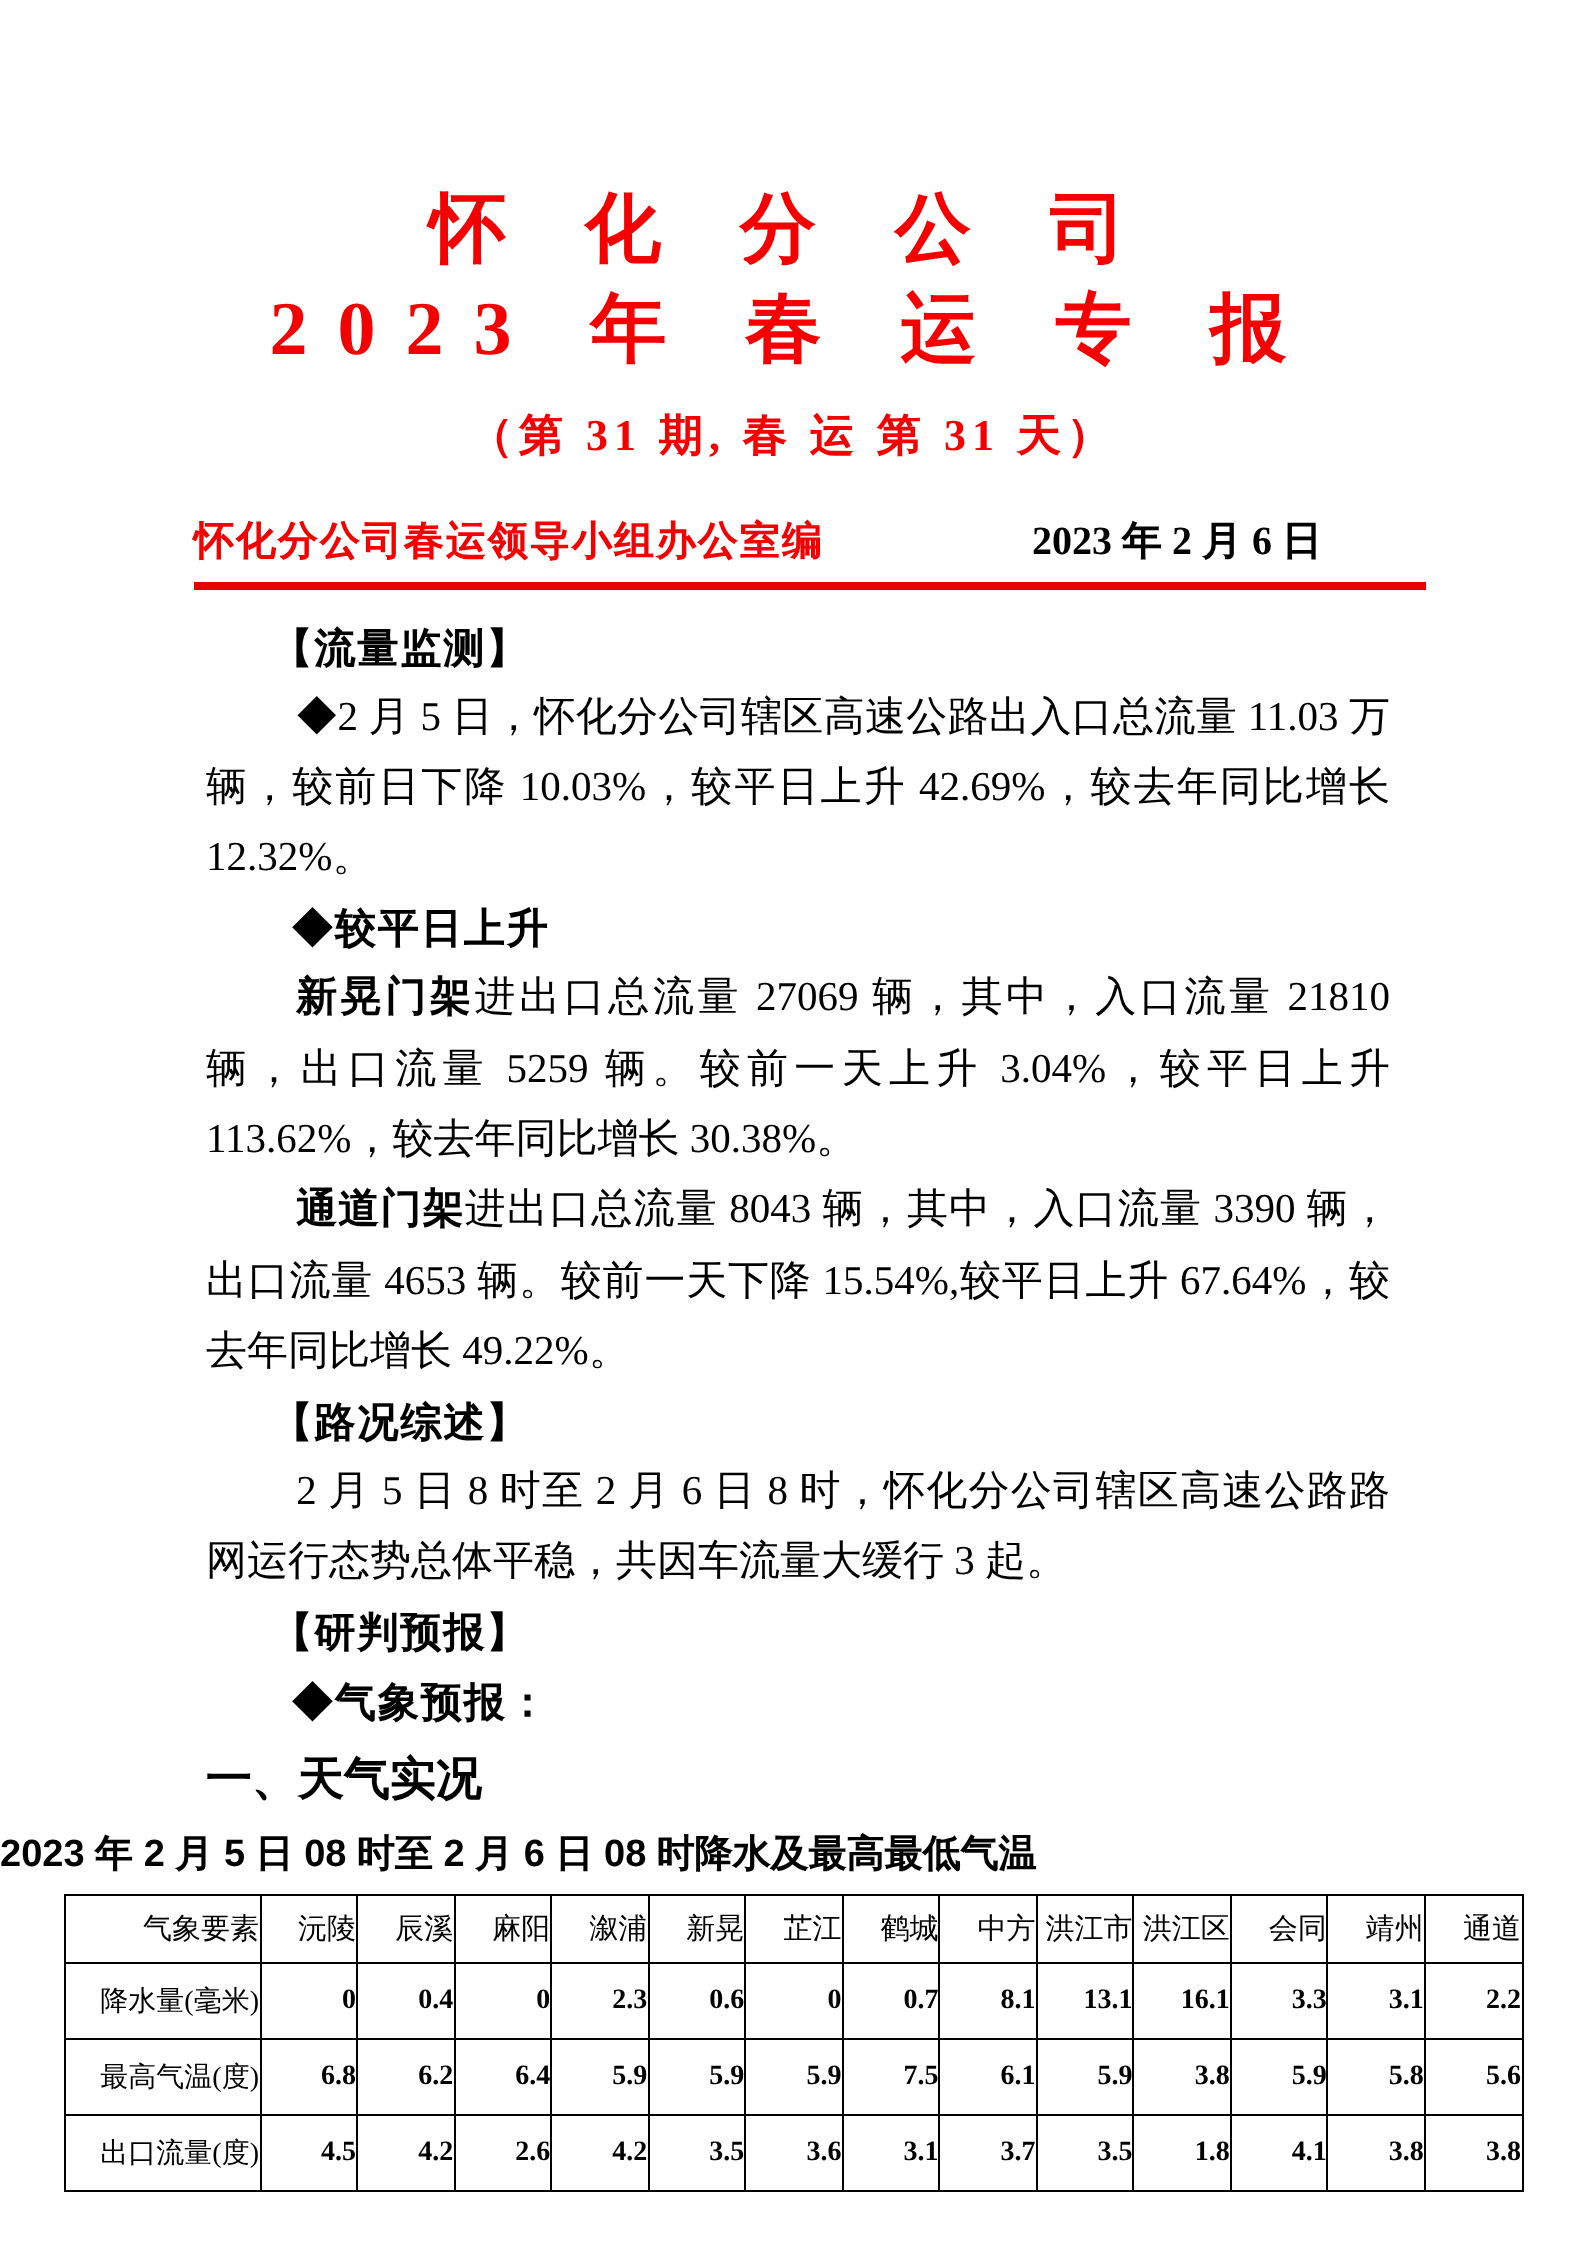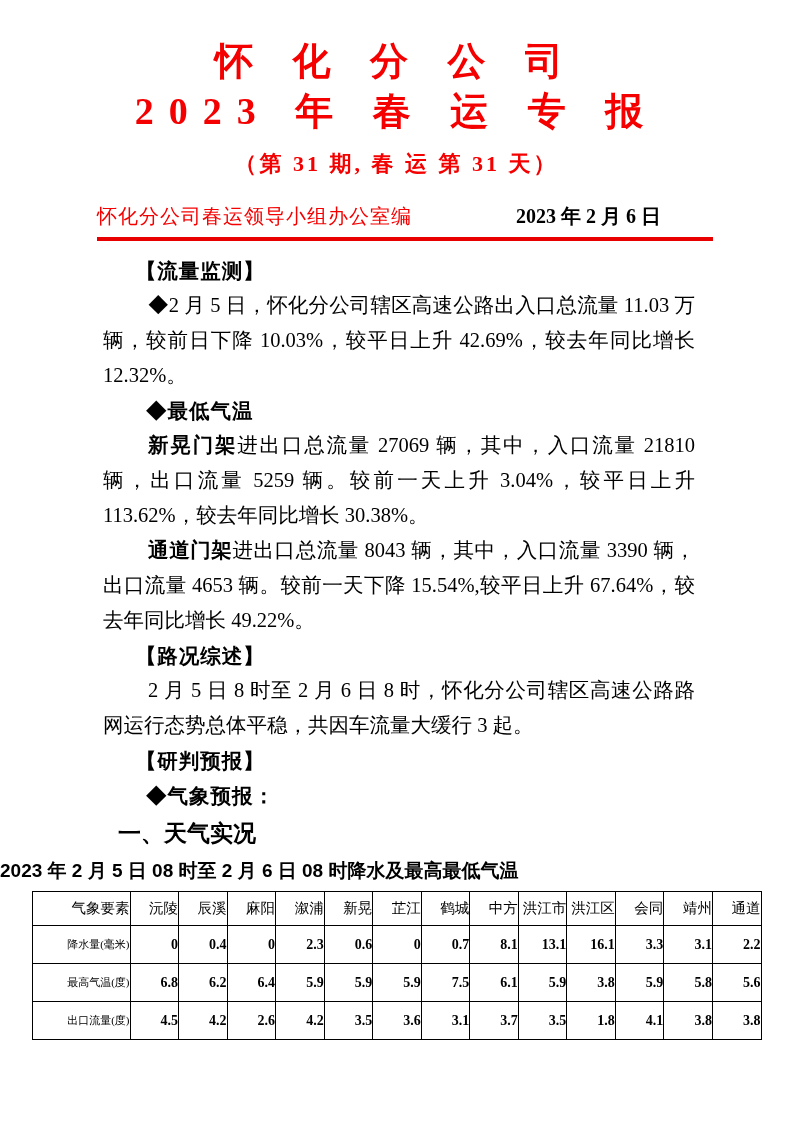--- a/index.html
+++ b/index.html
@@ -3,79 +3,79 @@
 <meta charset="utf-8">
 <style>
   html, body { margin:0; padding:0; }
   body {
     width:793px; height:1122px; background:#ffffff; overflow:hidden;
     font-family:"Liberation Serif", serif; color:#000;
   }
   .page { width:793px; height:1122px; position:relative; box-sizing:border-box; }
 
   
-  .titles { padding-top:36px; text-align:center; }
+  .titles { padding-top:90px; text-align:center; }
   .title-line {
     font-size:38px; font-weight:bold; color:#f40000;
     letter-spacing:15px; line-height:1.32; white-space:nowrap;
   }
   .issue-line {
     font-size:22px; font-weight:bold; color:#f40000;
     letter-spacing:3px; margin-top:13px;
   }
 
   
   .masthead {
     margin:24px 80px 0 97px;
     display:flex; justify-content:space-between; align-items:baseline;
     border-bottom:4px solid #e80000; padding-bottom:7px;
   }
   .masthead .editor {
-    color:#f40000; font-weight:normal; font-size:20px;
+    color:#f40000; font-weight:bold; font-size:20px;
     font-family:"Liberation Sans", sans-serif; letter-spacing:1px;
   }
   .masthead .date { color:#000000; font-weight:bold; font-size:20px; margin-right:52px; }
 
   
   .body-text {
     margin:12px 98px 0 103px;
     font-size:20.5px; line-height:35px; text-align:justify;
   }
   .sec-h {
     font-weight:bold; text-indent:1.6em;
     font-family:"Liberation Sans", sans-serif; letter-spacing:1px;
   }
   .sub-h {
     font-weight:bold; text-indent:2.1em;
     font-family:"Liberation Sans", sans-serif; letter-spacing:1px;
   }
   .para { margin:0; text-indent:2.2em; }
-  .para .lead { font-weight:bold; }
+  .para .lead { font-weight:bold;font-family:Liberation Mono, monospace; }
   .h-number {
     font-weight:bold; font-size:23px; line-height:40px;
-    margin-left:15px; font-family:"Liberation Sans", sans-serif;
+    font-family:"Liberation Sans", sans-serif;
   }
 
   
   .tbl-caption {
     text-align:left; font-weight:bold; font-size:19px; margin-top:5px;
     font-family:"Liberation Sans", sans-serif;
   }
   table.weather {
     width:730px; margin:7px auto 0; border-collapse:collapse;
     table-layout:fixed; font-size:14px;
   }
   table.weather th, table.weather td {
     border:1px solid #000; text-align:right; vertical-align:middle;
     padding:0; overflow:hidden;
   }
   table.weather th { font-weight:normal; height:33px; font-size:14.5px; }
   table.weather th.rowlabel-col { width:97px; }
   table.weather td { height:37px; }
-  table.weather td.rowlabel { font-size:11px; }
+  table.weather td.rowlabel { font-size:14px; }
   table.weather td.num { font-weight:bold; font-size:14px; }
 </style>
 </head>
 <body>
 
 <div class="page">
 
   <header class="titles">
     <div class="title-line">怀 化 分 公 司</div>
     <div class="title-line">2023 年 春 运 专 报</div>
@@ -83,21 +83,21 @@
   </header>
 
   <div class="masthead">
     <span class="editor">怀化分公司春运领导小组办公室编</span>
     <span class="date">2023 年 2 月 6 日</span>
   </div>
 
   <main class="body-text">
     <div class="sec-h">【流量监测】</div>
     <p class="para"><span>◆2 月 5 日，怀化分公司辖区高速公路出入口总流量 11.03 万辆，较前日下降 10.03%，较平日上升 42.69%，较去年同比增长 12.32%。</span></p>
-    <div class="sub-h">◆最低气温</div>
+    <div class="sub-h">◆较平日上升</div>
     <p class="para"><span class="lead">新晃门架</span><span>进出口总流量 27069 辆，其中，入口流量 21810 辆，出口流量 5259 辆。较前一天上升 3.04%，较平日上升 113.62%，较去年同比增长 30.38%。</span></p>
     <p class="para"><span class="lead">通道门架</span><span>进出口总流量 8043 辆，其中，入口流量 3390 辆，出口流量 4653 辆。较前一天下降 15.54%,较平日上升 67.64%，较去年同比增长 49.22%。</span></p>
     <div class="sec-h">【路况综述】</div>
     <p class="para"><span>2 月 5 日 8 时至 2 月 6 日 8 时，怀化分公司辖区高速公路路网运行态势总体平稳，共因车流量大缓行 3 起。</span></p>
     <div class="sec-h">【研判预报】</div>
     <div class="sub-h">◆气象预报：</div>
     <div class="h-number">一、天气实况</div>
   </main>
 
   <div class="tbl-caption">2023 年 2 月 5 日 08 时至 2 月 6 日 08 时降水及最高最低气温</div>

